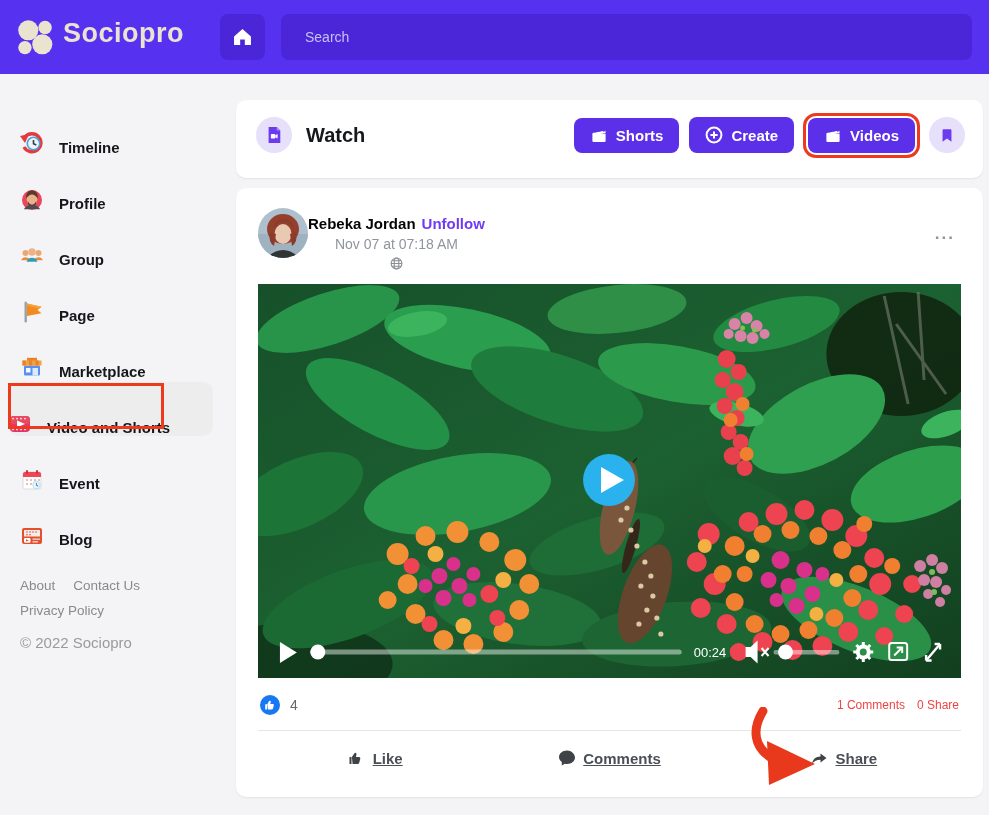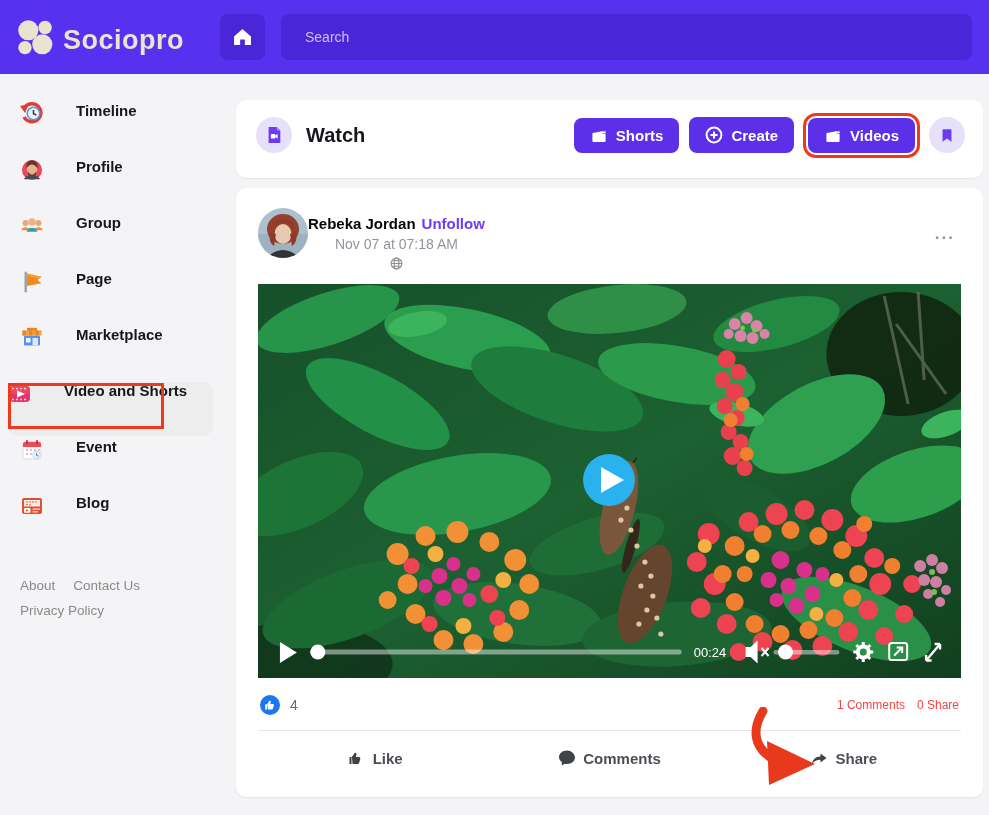--- a/index.html
+++ b/index.html
@@ -1,30 +1,30 @@
 <!DOCTYPE html>
 <html><head>
 <meta charset="utf-8">
 <style>
   * { margin:0; padding:0; box-sizing:border-box; }
   html,body { width:989px; height:815px; overflow:hidden; }
   body { font-family:"Liberation Sans", sans-serif; background:#f4f4f6; color:#1c1e21; }
 
   
   .topbar { height:74px; background:#5731f0; display:flex; align-items:center; padding:0 17px 0 16px; }
-  .brand { display:flex; align-items:flex-end; gap:9px; width:204px; flex:none; }
+  .brand { display:flex; align-items:flex-start; gap:9px; width:204px; flex:none; }
   .brand-name { color:#e9e3d0; font-size:27px; font-weight:700; letter-spacing:.5px; }
   .home-btn { width:45px; height:46px; border:none; border-radius:8px; background:#4a26d8; display:flex; align-items:center; justify-content:center; cursor:pointer; margin-right:16px; flex:none; }
   .search-input { flex:1; height:46px; border:none; border-radius:8px; background:#4a26d8; color:#fff; font-size:14px; padding:0 24px; outline:none; font-family:"Liberation Sans",sans-serif; }
   .search-input::placeholder { color:#c9c0f2; }
 
   
   .layout { display:flex; height:741px; }
   .sidebar { width:236px; flex:none; padding:28px 0 0 20px; }
-  .side-item { display:flex; align-items:flex-start; gap:32px; height:54px; margin-bottom:2px; font-size:15px; font-weight:600; color:#15171a; cursor:pointer; }
+  .side-item { display:flex; align-items:flex-end; gap:15px; height:54px; margin-bottom:2px; font-size:15px; font-weight:600; color:#15171a; cursor:pointer; }
   .side-item svg { flex:none; }
   .side-item.sel { position:relative; margin-left:-12px; width:205px; background:#ededee; border-radius:10px; }
   .sel-annotation { position:absolute; left:0; top:1px; width:156px; height:46px; border:3px solid #ee3a1c; pointer-events:none; }
   .side-footer { margin-top:30px; font-size:13.5px; color:#8a8a8a; }
   .side-footer .row1 { display:flex; gap:18px; margin-bottom:10px; }
   .side-footer a { color:#8a8a8a; text-decoration:none; cursor:pointer; }
   .copyright { margin-top:16px; font-size:15px; color:#9a9a9a; }
 
   
   .main { flex:1; padding:26px 6px 0 0; }
@@ -49,21 +49,21 @@
 
   .video-wrap { position:relative; }
   .video-wrap svg.video { display:block; width:100%; height:394px; }
   .video text { font-family:"Liberation Sans",sans-serif; }
 
   .stats-row { display:flex; align-items:center; justify-content:space-between; padding:17px 2px 15px; }
   .stats-left { display:flex; align-items:center; gap:10px; font-size:14px; color:#65676b; }
   .stats-right { display:flex; gap:12px; font-size:12px; color:#ef4444; }
   .divider { border-top:1px solid #e4e6e9; }
   .actions-row { display:grid; grid-template-columns:1fr 1fr 1fr; padding:18px 0 6px; }
-  .action { display:flex; align-items:center; justify-content:center; gap:7px; font-size:15px; font-weight:600; color:#4b4f55; cursor:pointer; }
+  .action { display:flex; align-items:center; justify-content:center; gap:7px; font-size:15px; font-weight:600; color:#4b4f55; cursor:pointer;text-decoration:underline; }
   .share-arrow { position:absolute; right:160px; bottom:8px; pointer-events:none; }
 </style>
 </head>
 <body>
 
 <header class="topbar">
   <div class="brand">
     <svg width="38" height="38" viewBox="0 0 34 34">
       <circle cx="11" cy="11" r="9" fill="#e9e3d0"></circle>
       <circle cx="26" cy="8.5" r="6" fill="#e9e3d0"></circle>
@@ -198,20 +198,21 @@
       </svg>
       <span>Blog</span>
     </div>
 
     <div class="side-footer">
       <div class="row1">
         <a>About</a>
         <a>Contact Us</a>
       </div>
       <a>Privacy Policy</a>
+      <div class="copyright">© 2022 Sociopro</div>
     </div>
   </aside>
 
   <main class="main">
 
     <section class="card watch-card">
       <div class="watch-left">
         <span class="badge-circle">
           <svg width="18" height="18" viewBox="0 0 20 20">
             <path d="M4 1 h9 l4 4 v14 H4z" fill="#6c3bf0"></path>

